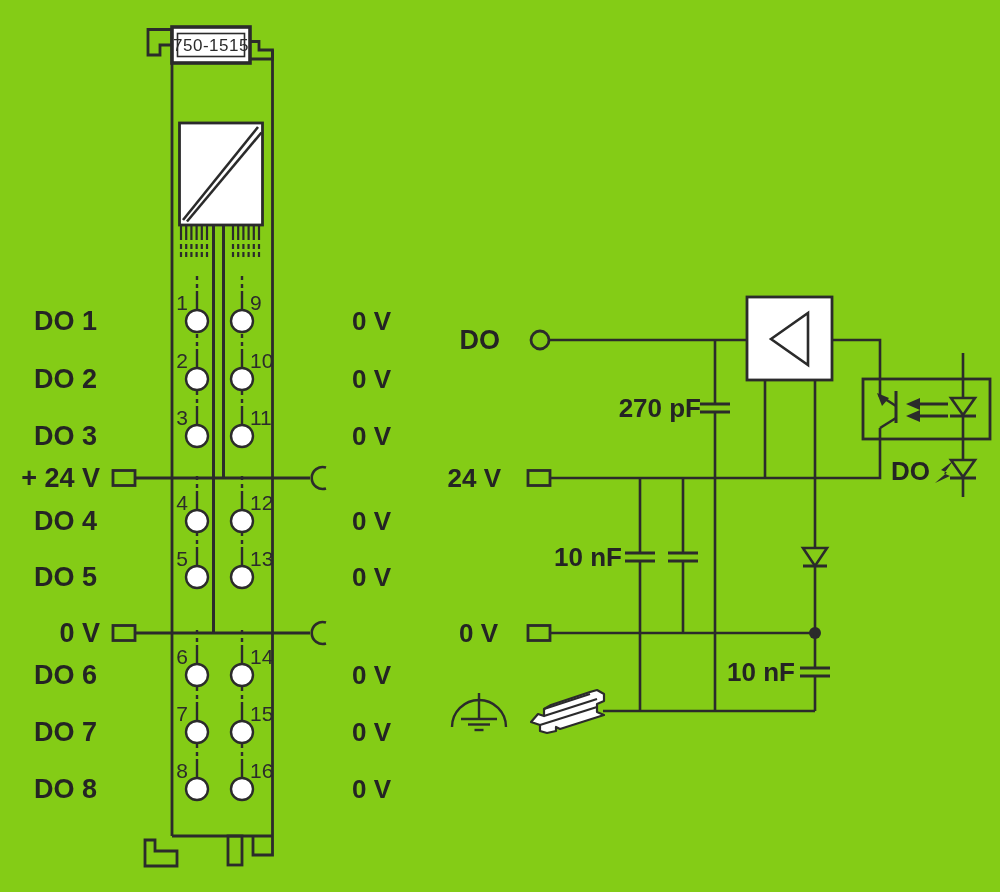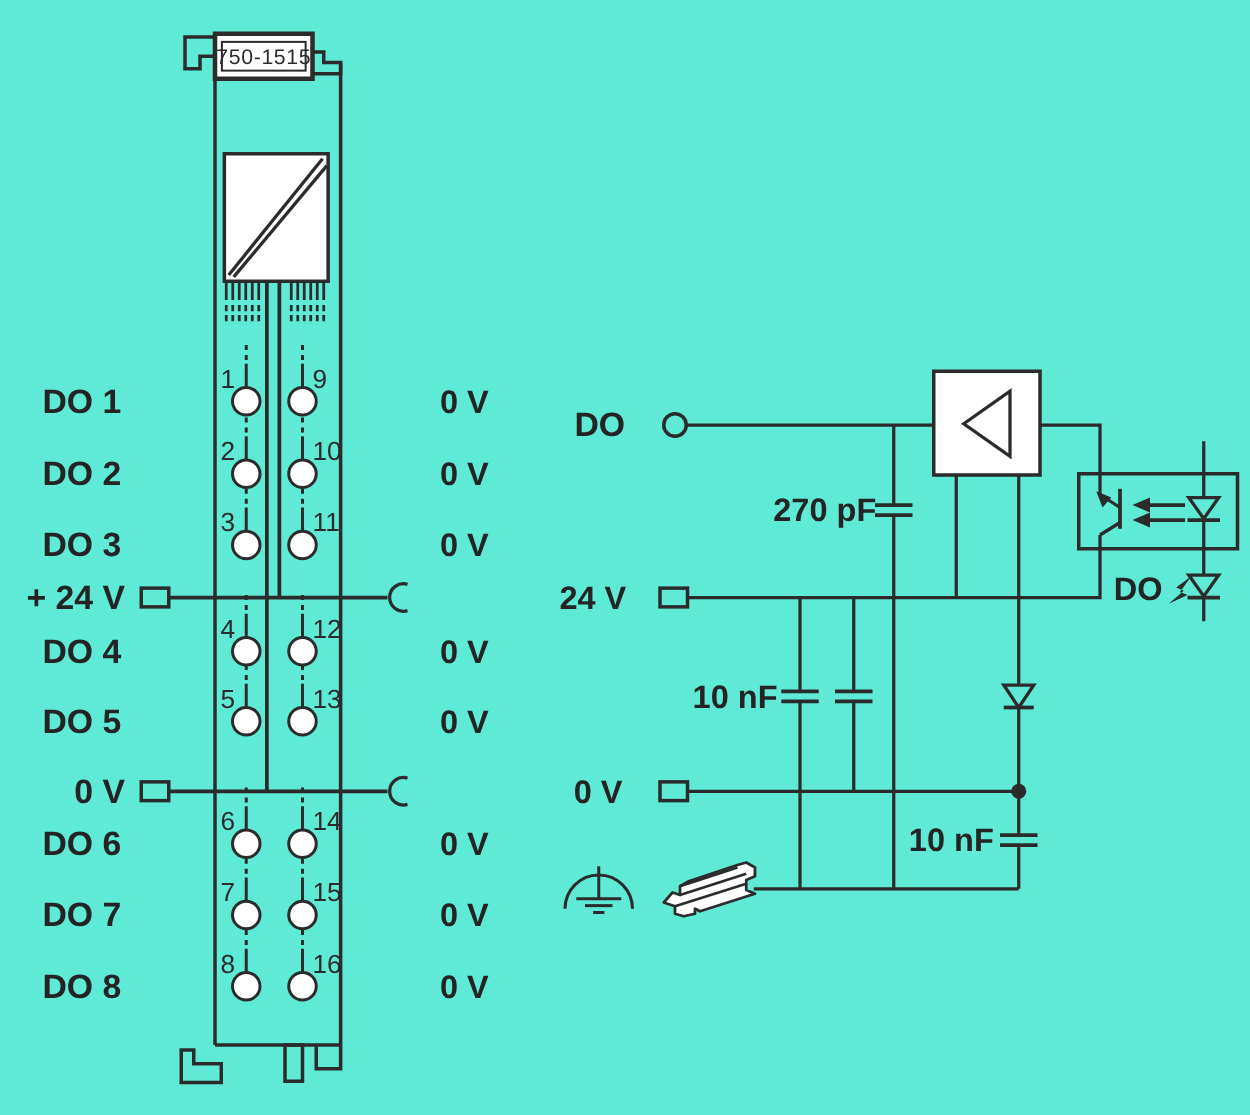--- a/index.html
+++ b/index.html
@@ -1,16 +1,16 @@
 <!DOCTYPE html>
 <html><head>
 <meta charset="utf-8">
 <style>
   html,body{margin:0;padding:0;background:#fff;}
-  #stage{position:relative;width:1000px;height:892px;background:#5eead4;overflow:hidden;}
+  #stage{position:relative;width:1000px;height:892px;background:#84cc16;overflow:hidden;}
   svg{display:block;}
   .wire{stroke:#2b2b2b;stroke-width:2.6;fill:none;}
   .wire-thick{stroke:#2b2b2b;stroke-width:3;fill:none;}
   .boxline{stroke:#2b2b2b;stroke-width:2.8;fill:#fff;}
   .boxline-n{stroke:#2b2b2b;stroke-width:2.8;fill:none;}
   .plate{stroke:#2b2b2b;stroke-width:3;fill:none;}
   .fillshape{fill:#2b2b2b;stroke:none;}
   .t-bold{font:700 27px "Liberation Sans",sans-serif;fill:#242424;}
   .t-bold-sm{font:700 26px "Liberation Sans",sans-serif;fill:#242424;}
   .t-num{font:400 21px "Liberation Sans",sans-serif;fill:#2b2b2b;}

